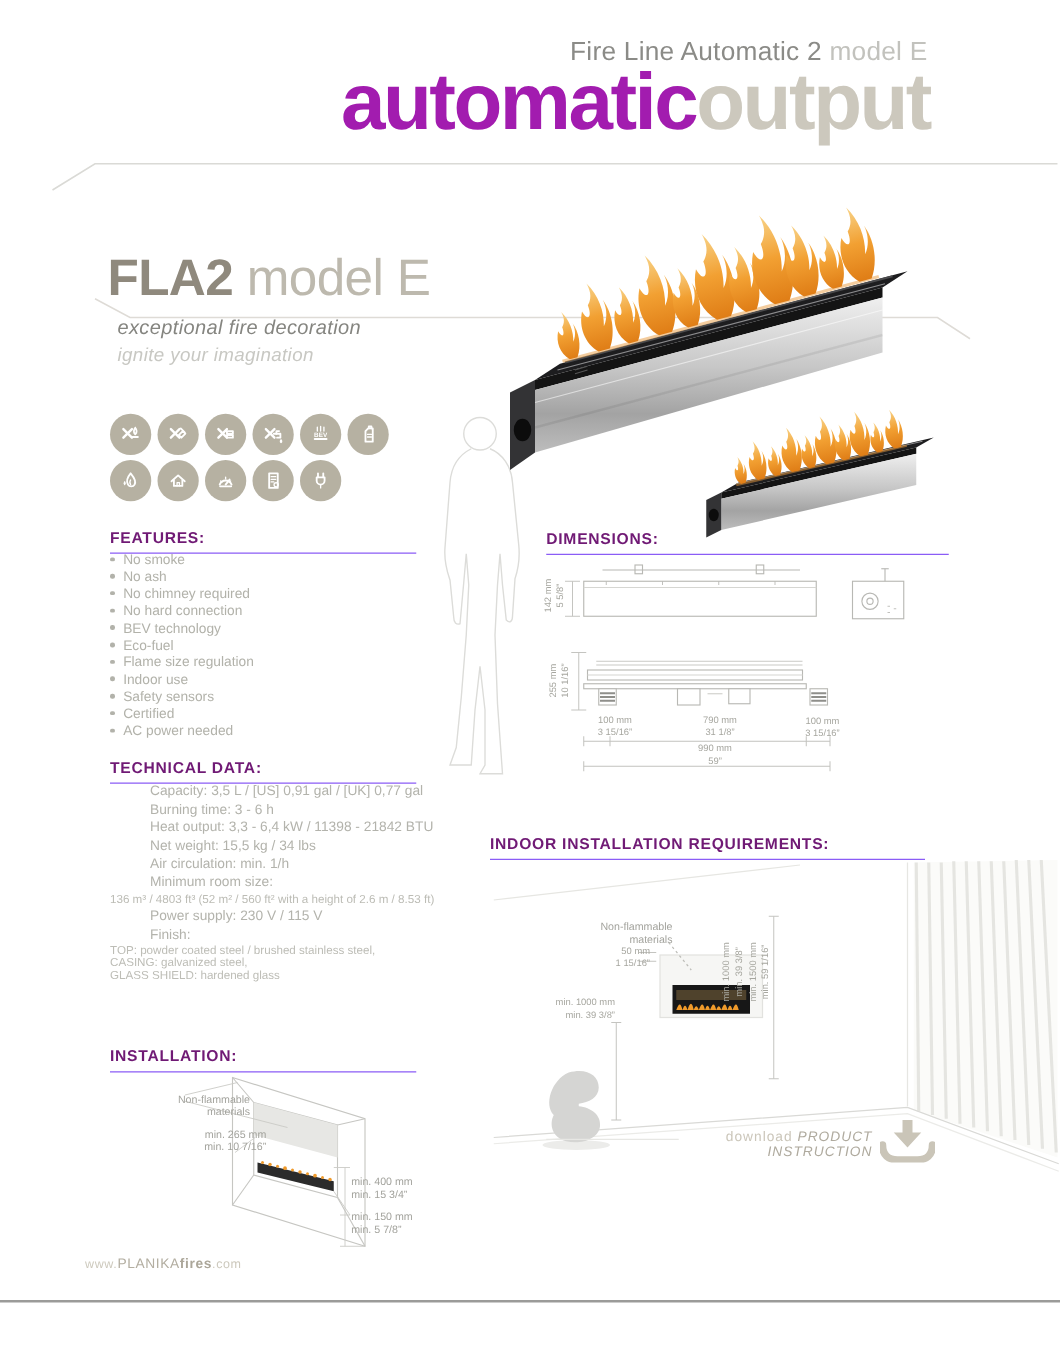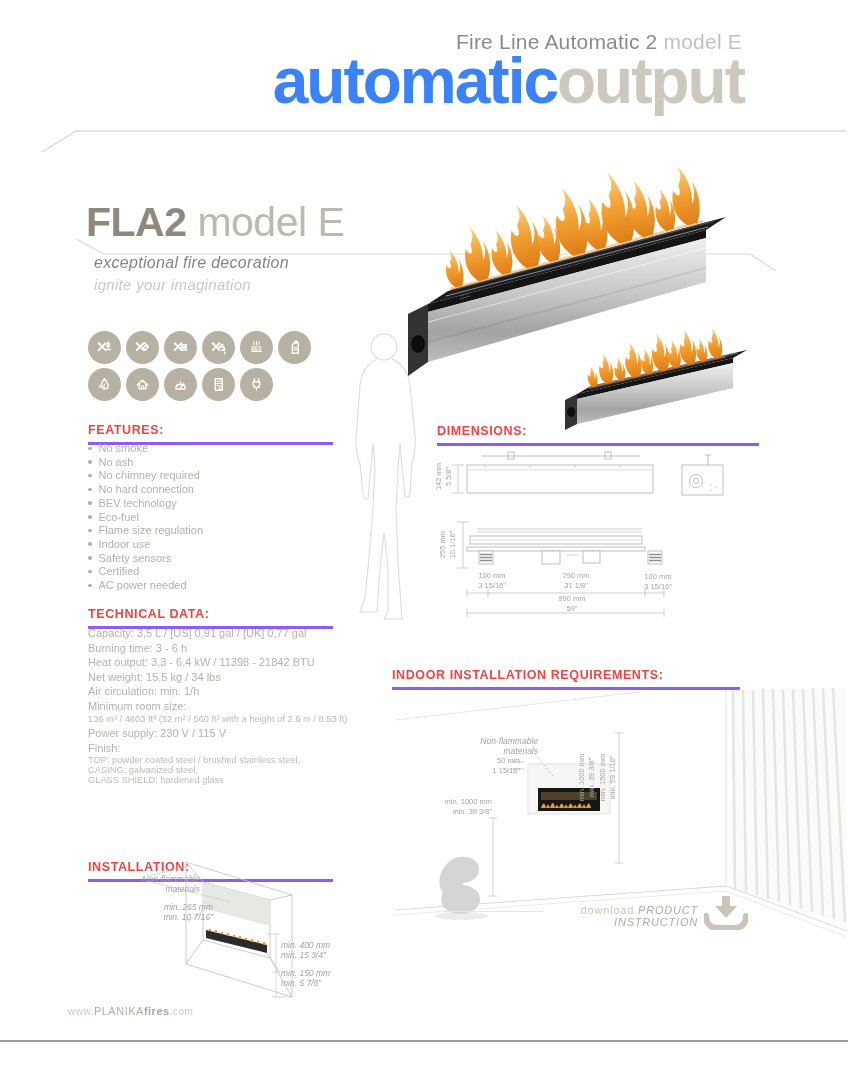--- a/index.html
+++ b/index.html
@@ -4,54 +4,54 @@
 <style>
   html,body{margin:0;padding:0;background:#fff;}
   .page{position:relative;width:848px;height:1080px;background:#fff;overflow:hidden;
         font-family:"Liberation Sans",sans-serif;border-radius:29px;-webkit-font-smoothing:antialiased;}
   .abs{position:absolute;}
 
   
   .subtitle{right:106px;top:30px;font-size:21px;color:#8b8b87;letter-spacing:.2px;}
   .subtitle .lt{color:#c2c2bd;}
   .wordmark{right:104px;top:50px;font-size:64px;line-height:62px;font-weight:bold;letter-spacing:-2px;}
-  .wm-dark{color:#3b82f6;margin-top:48px;} .wm-light{color:#ccc8bd;}
+  .wm-dark{color:#a21caf;margin-top:48px;} .wm-light{color:#ccc8bd;}
 
   
   .hero-title{left:86px;top:199px;font-size:41px;letter-spacing:-.5px;}
   .hero-title .t1{color:#8f897d;font-weight:bold;}
   .hero-title .t2{color:#bdb9ae;font-weight:normal;}
   .tag1{left:94px;top:254px;font-size:16px;font-style:italic;color:#858580;letter-spacing:.3px;}
   .tag2{left:94px;top:276px;font-size:15px;font-style:italic;color:#c8c8c3;letter-spacing:.3px;}
 
   
   .icorow{display:flex;gap:5px;}
   .ic{width:33px;height:33px;border-radius:50%;background:#b6b1a2;display:flex;
       align-items:center;justify-content:center;flex:0 0 auto;}
   .ic svg{stroke:#fff;fill:none;stroke-width:1.4;stroke-linecap:round;stroke-linejoin:round;}
 
   
-  .sec-head{font-size:12.5px;font-weight:bold;color:#ef4444;letter-spacing:.6px;
-            border-bottom:3px solid #8b5cf6;padding-bottom:5px;}
+  .sec-head{font-size:12.5px;font-weight:bold;color:#701a75;letter-spacing:.6px;
+            border-bottom:1px solid #8b5cf6;padding-bottom:5px;}
 
   
   .feat{left:88px;top:442px;width:250px;}
   .feat .fi{font-size:11px;color:#b2b2aa;line-height:13.7px;white-space:nowrap;}
   .feat .fi::before{content:"";display:inline-block;width:3.5px;height:3.5px;border-radius:50%;
             background:#b2b2aa;margin-right:7px;vertical-align:2px;}
 
   
   .tech{left:88px;top:626px;width:312px;}
-  .tl{font-size:11px;color:#b3b3ac;line-height:14.5px;white-space:nowrap;}
+  .tl{font-size:11px;color:#b3b3ac;line-height:14.5px;white-space:nowrap;margin-left:32px;}
   .tlm{font-size:9.3px;color:#bcbcb5;line-height:13px;white-space:nowrap;}
   .tls{font-size:9.3px;color:#bdbdb6;line-height:10.2px;white-space:nowrap;}
 
   
   .dim{font-size:7.5px;color:#a6a69f;line-height:9.5px;text-align:center;}
-  .dim8{font-size:8.5px;color:#a3a39d;line-height:9.8px;font-style:italic;}
+  .dim8{font-size:8.5px;color:#a3a39d;line-height:9.8px;}
   .rot{transform:rotate(-90deg);transform-origin:center center;}
   .ra{text-align:right;} .la{text-align:left;}
 
   
   .dl-line{left:437px;top:911px;width:106px;height:1px;background:#e7e7e4;}
   .dl-text{left:500px;top:904px;width:198px;text-align:right;font-size:11px;letter-spacing:.8px;cursor:pointer;}
   .dl-text .w1{color:#cbc6ba;} .dl-text .w2{color:#afaa9e;font-style:italic;}
 
   
   .brand{left:68px;top:1005px;font-size:11px;letter-spacing:.5px;cursor:pointer;}
@@ -422,21 +422,21 @@
   <div class="abs dl-line"></div>
   <div class="abs dl-text">
     <span class="w1">download</span>
     <span class="w2">PRODUCT INSTRUCTION</span>
   </div>
   <svg class="abs" style="left:704px;top:896px" width="44" height="34" viewBox="0 0 44 34">
     <path d="M18,0 h8 v10 h7 l-11,12 -11,-12 h7 z" fill="#cac5b8"></path>
     <path d="M2,20 c0,8 5,12 12,12 h16 c7,0 12,-4 12,-12" stroke="#cac5b8" stroke-width="6" fill="none" stroke-linecap="round"></path>
   </svg>
 
-  <div class="abs sec-head" style="left:88px;top:860px;width:245px">INSTALLATION:</div>
+  <div class="abs sec-head" style="left:88px;top:838px;width:245px">INSTALLATION:</div>
   <svg class="abs lineart" style="left:140px;top:850px" width="210" height="152" viewBox="0 0 210 152">
     <g fill="none" stroke="#c6c6c2" stroke-width=".9">
       <polygon points="46,12 152,45 152,147 46,114"></polygon>
       <polygon points="63,32 130,50 130,108 63,90"></polygon>
       <line x1="46" y1="12" x2="63" y2="32"></line>
         <line x1="152" y1="45" x2="130" y2="50"></line>
       <line x1="152" y1="147" x2="130" y2="108"></line>
         <line x1="46" y1="114" x2="63" y2="90"></line>
     </g>
     <polygon points="63,32 130,50 130,76 63,58" fill="#e7e7e4"></polygon>

